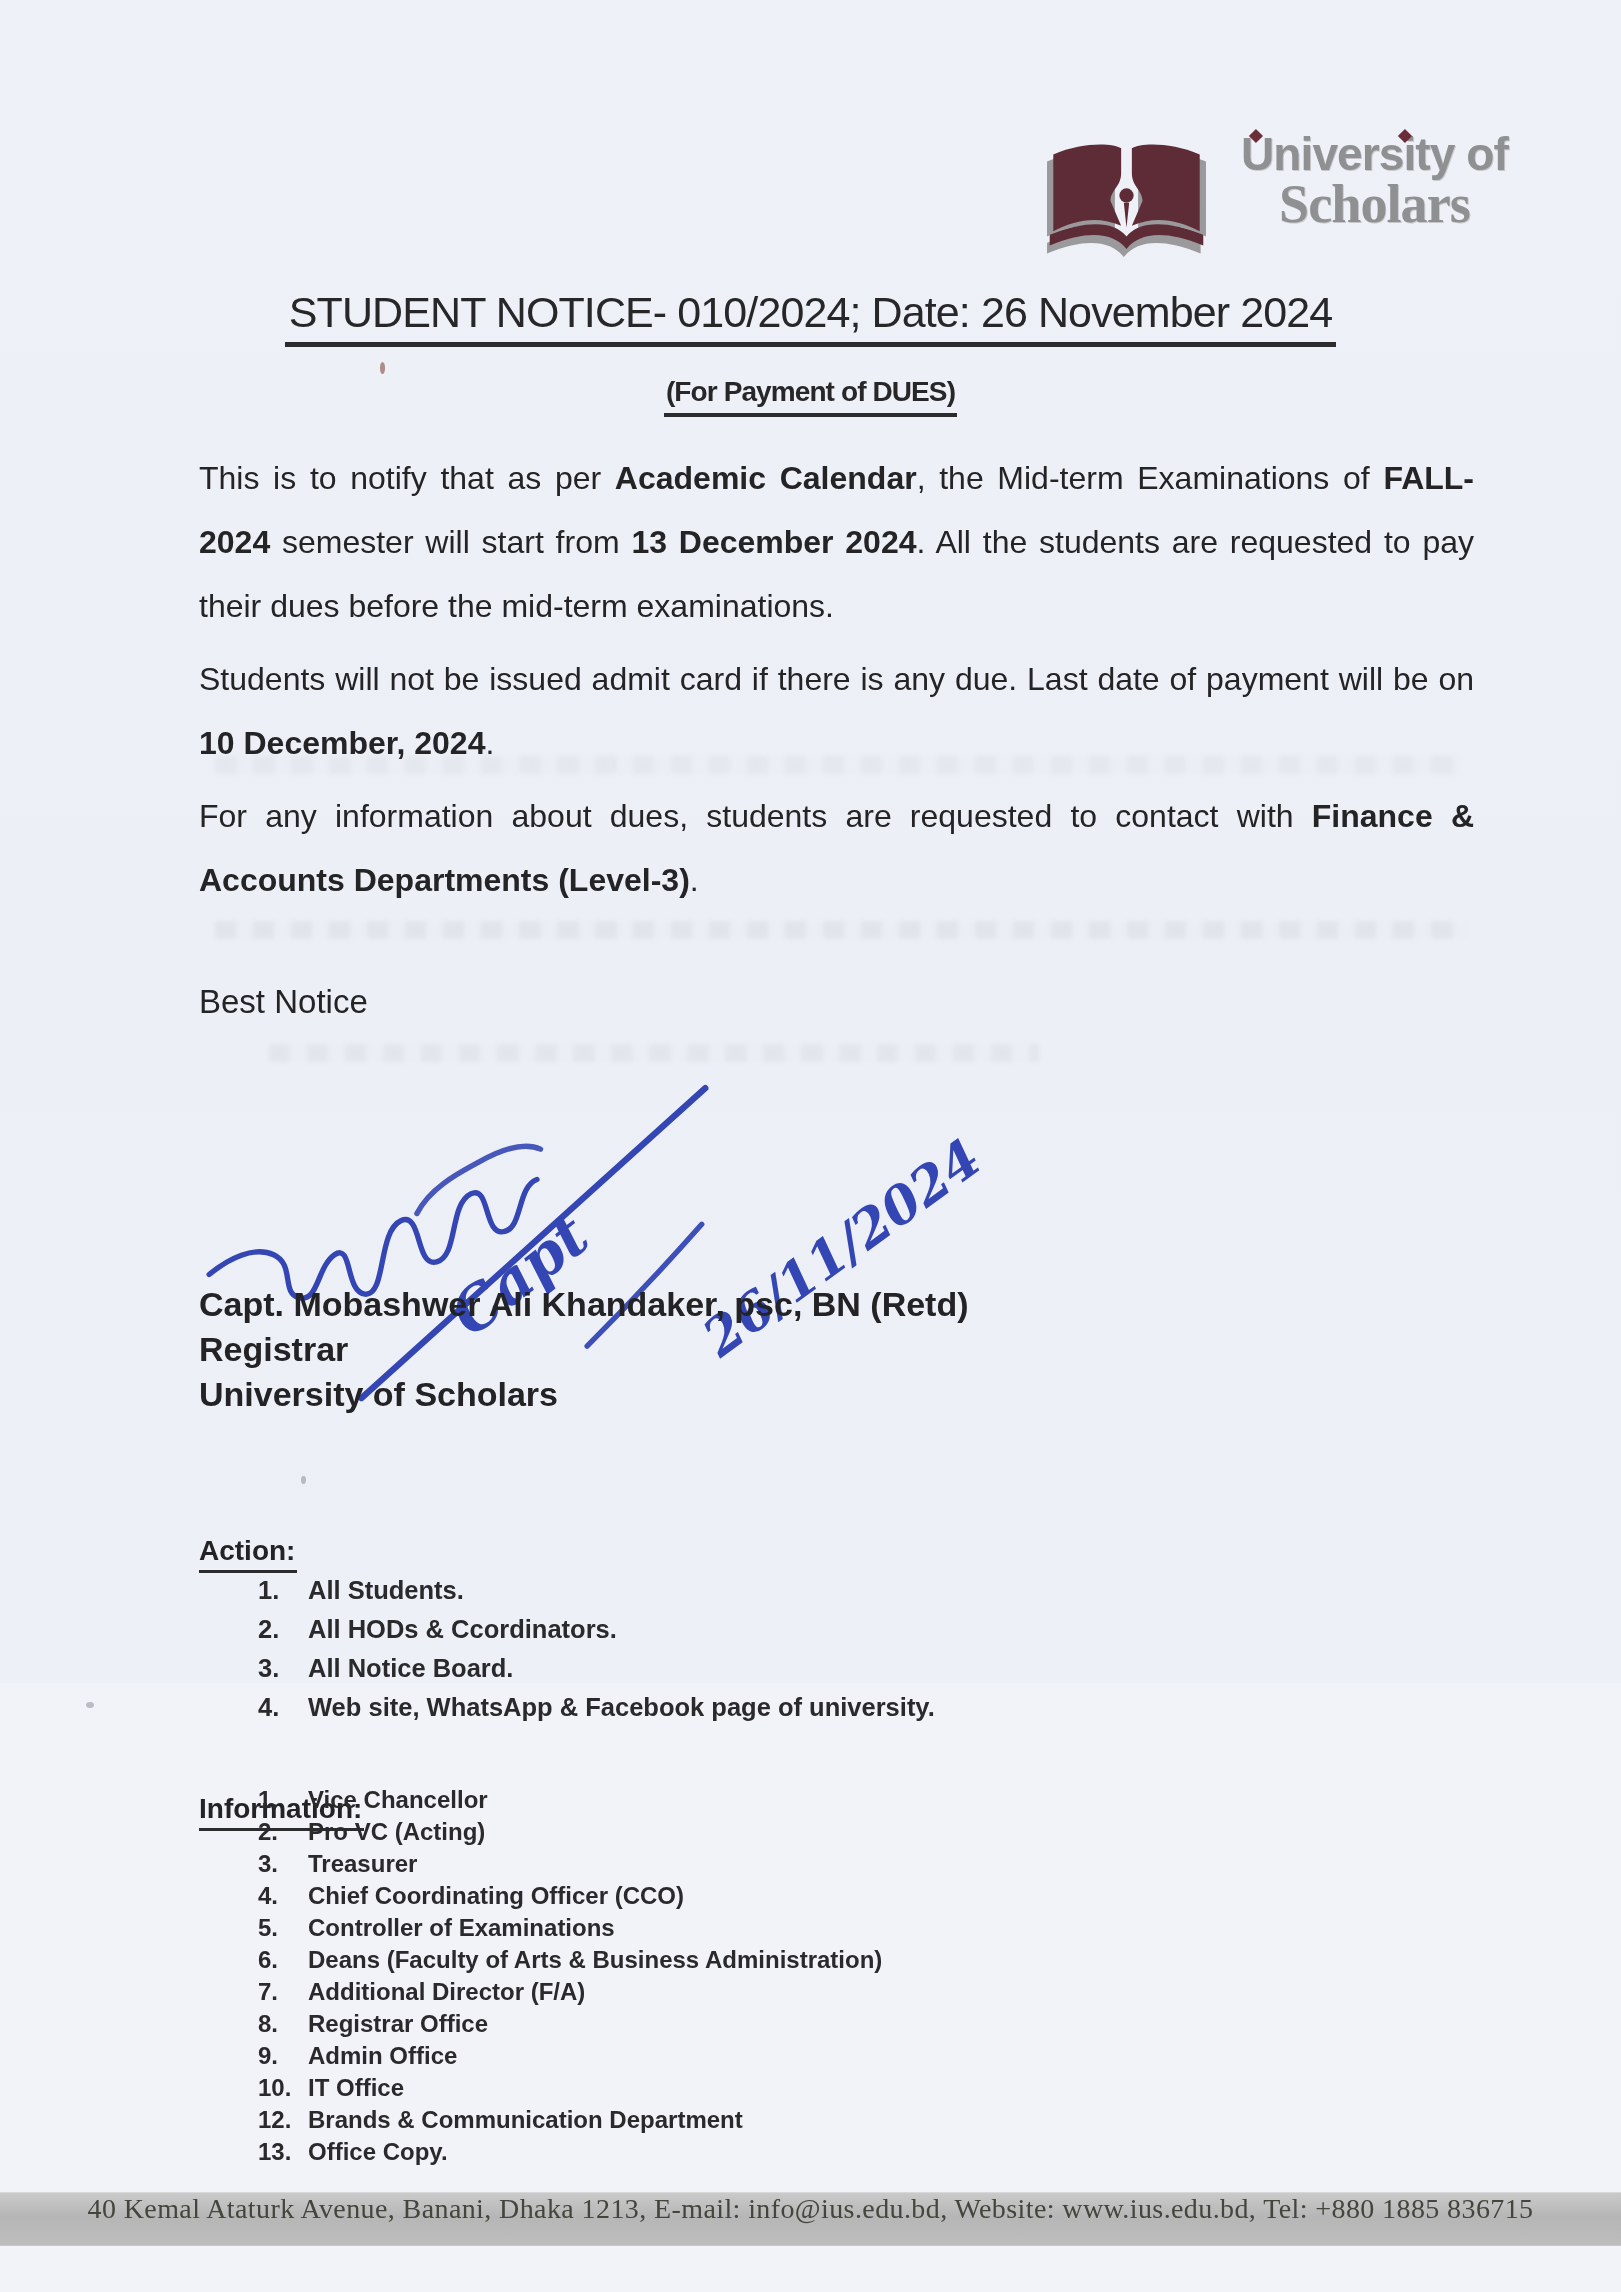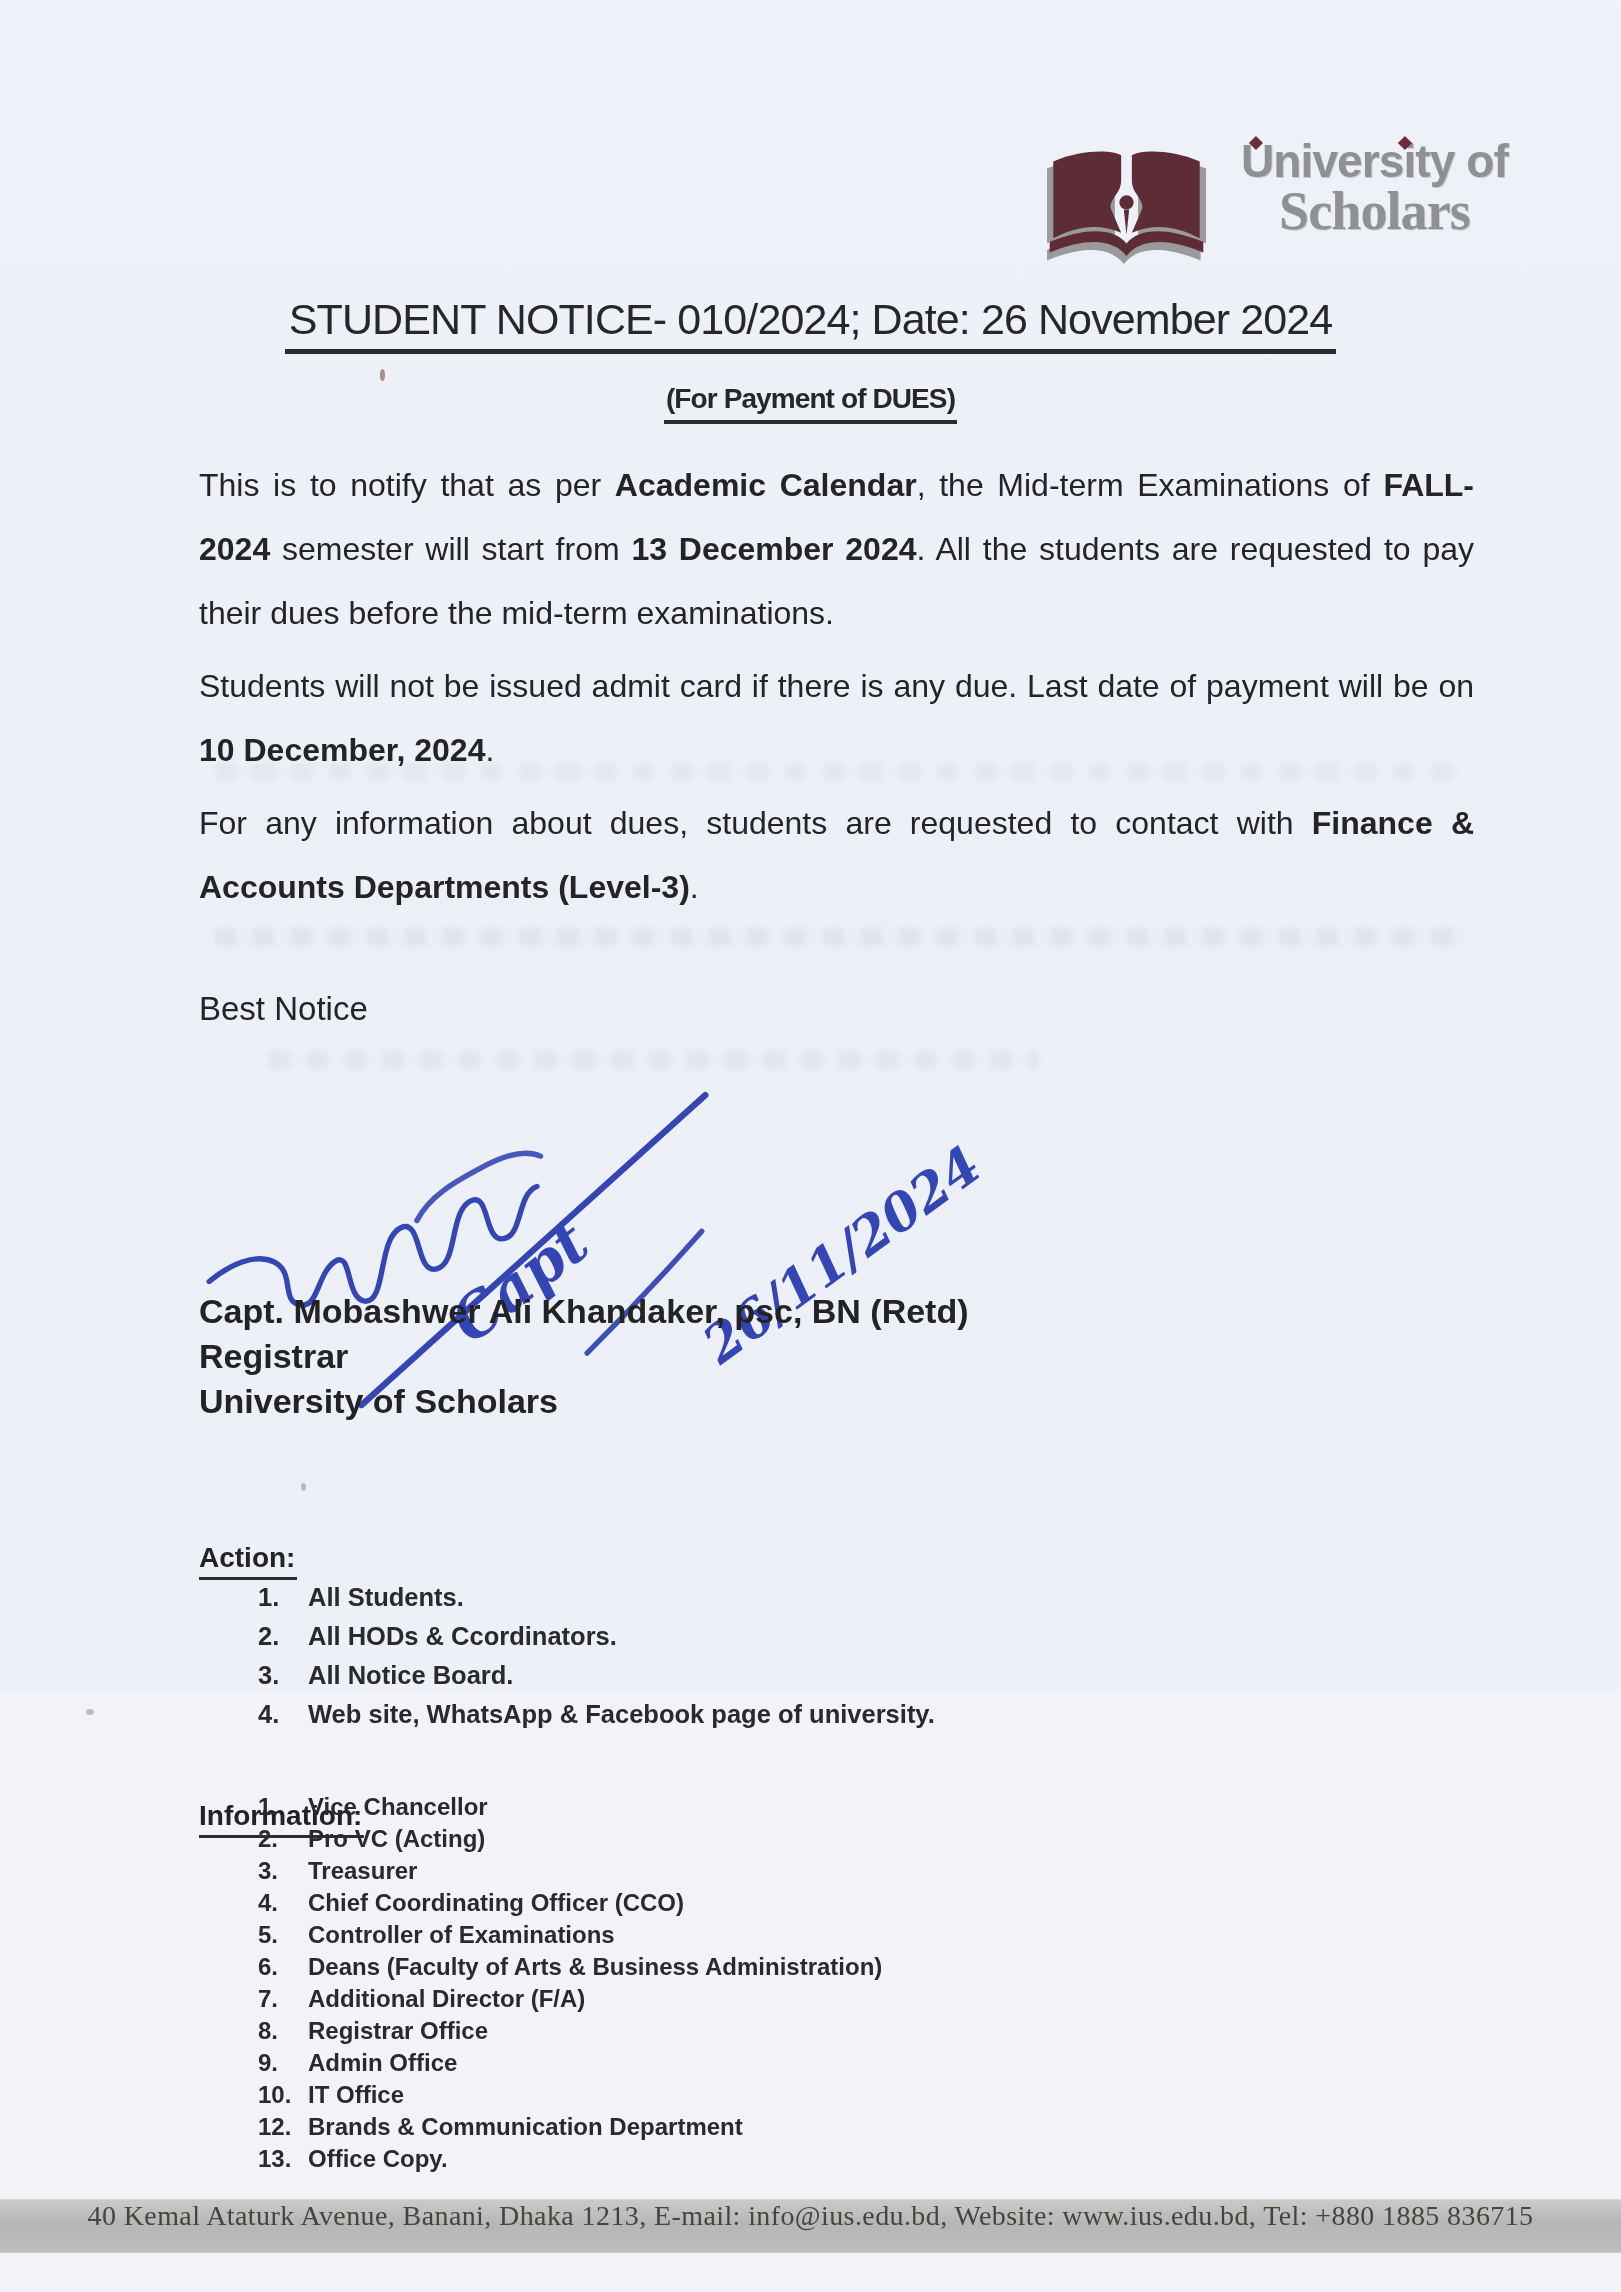--- a/index.html
+++ b/index.html
@@ -4,21 +4,21 @@
 <style>
   html,body{margin:0;padding:0;}
   body{
     width:1621px;height:2293px;
     background:#f2f3f9;
     font-family:"Liberation Sans",sans-serif;
     color:#222225;
     overflow:hidden;
   }
   .page{
-    position:absolute;left:0;top:7px;width:1621px;height:1683px;
+    position:absolute;left:0;top:0;width:1621px;height:1683px;
     background:linear-gradient(180deg,#eff1f8 0%,#edeff6 55%,#eef0f7 100%);
   }
   .b{font-weight:700;}
 
   
   .logo{position:absolute;left:1030px;top:124px;width:510px;height:134px;}
   .logo-book{position:absolute;left:7.2px;top:9px;}
   .logo-text{position:absolute;left:179px;top:1.8px;width:331px;text-align:center;
     font-weight:700;color:#8f9092;line-height:56px;font-size:46px;letter-spacing:-0.9px;
     text-shadow:0.9px 0.9px 0 #c8c8cc;}

